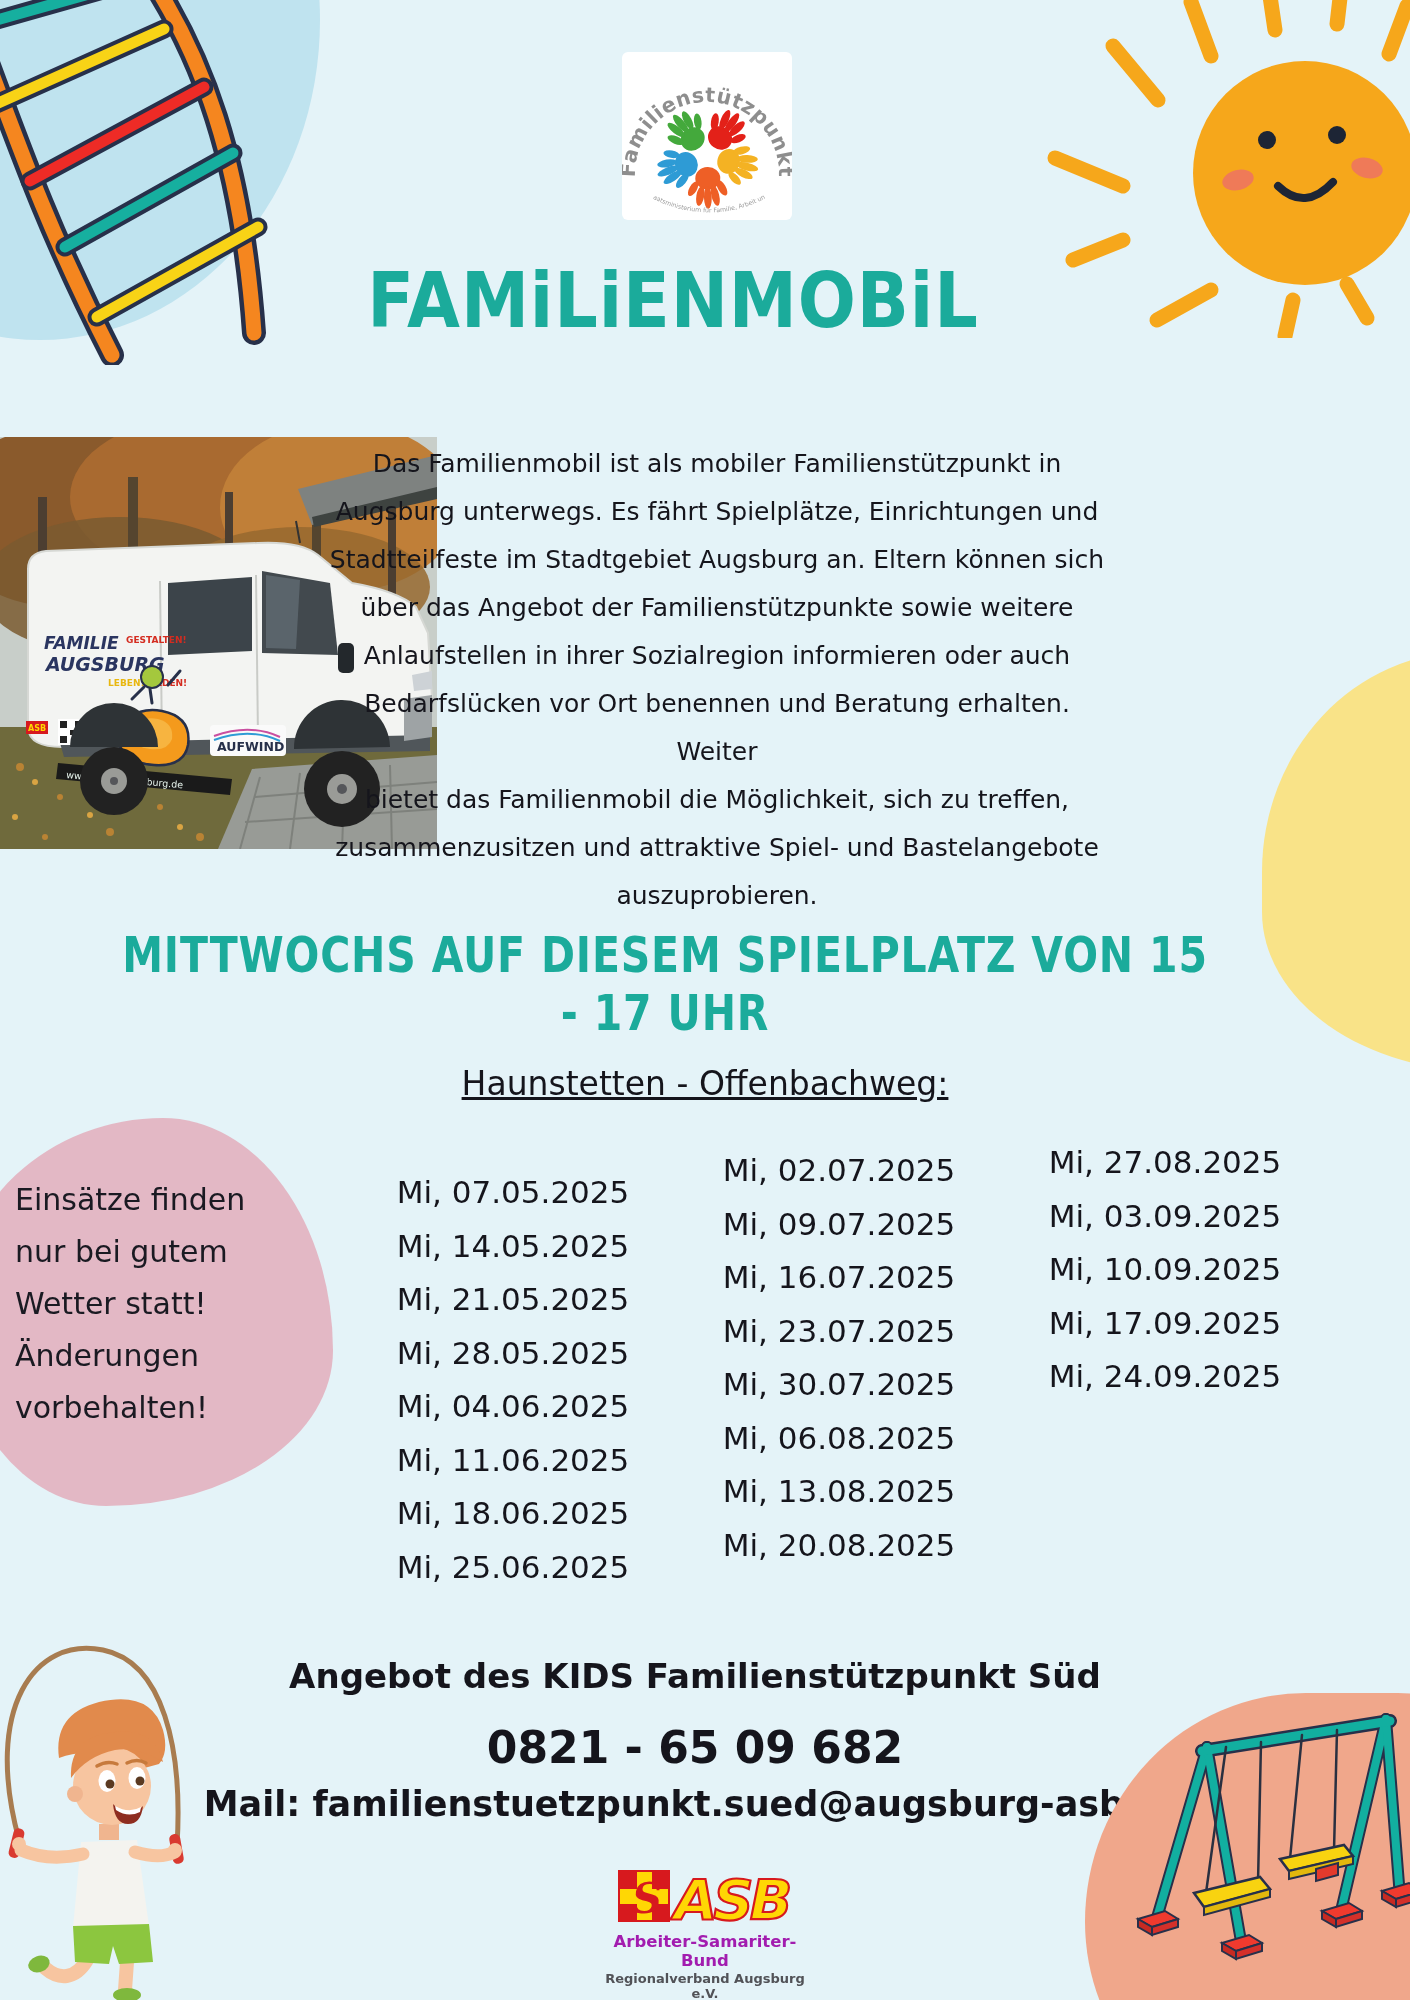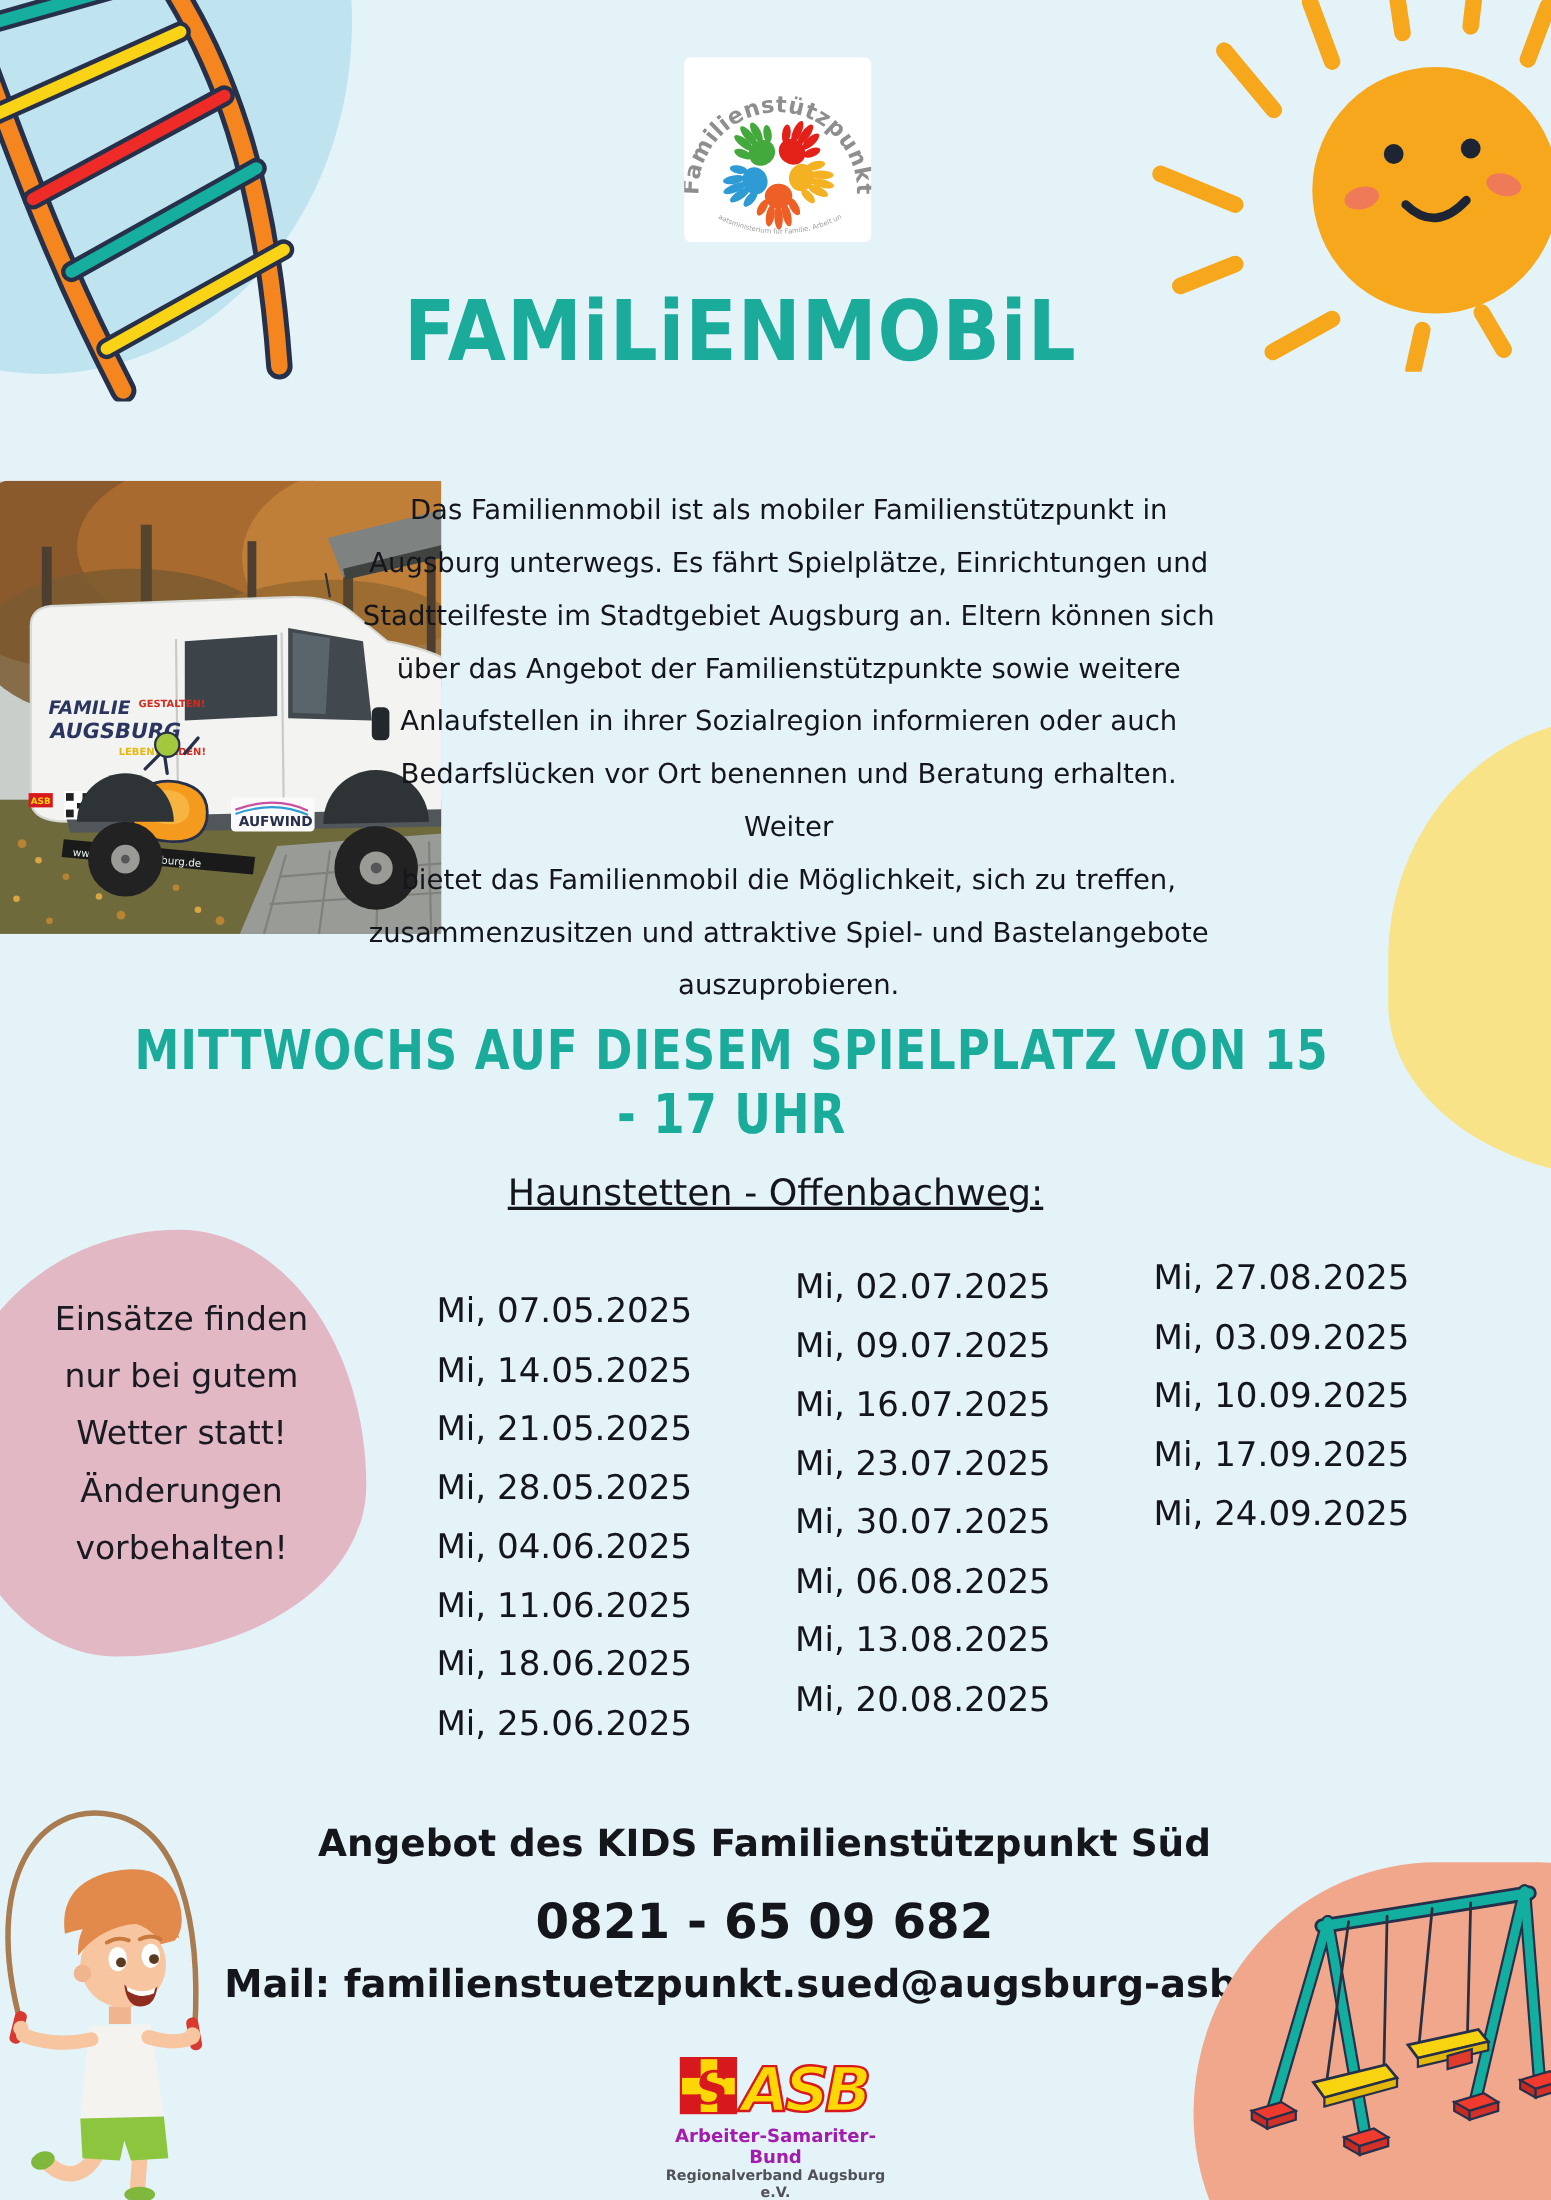--- a/index.html
+++ b/index.html
@@ -10,32 +10,32 @@
   .blue-blob{left:-240px;top:-300px;width:560px;height:640px;background:#BFE3EF;border-radius:50%;}
   .yellow-blob{left:1262px;top:652px;width:430px;height:420px;background:#F9E388;
                border-radius:50% 50% 45% 55% / 55% 45% 60% 40%;}
   .pink-blob{left:-45px;top:1118px;width:378px;height:388px;background:#E3B8C5;
              border-radius:55% 45% 60% 40% / 50% 60% 40% 50%;}
   .salmon-blob{left:1085px;top:1693px;width:460px;height:440px;background:#F0A78B;
                border-radius:60% 40% 45% 55% / 65% 35% 40% 60%;}
   .logo-box{left:622px;top:52px;width:170px;height:168px;background:#ffffff;border-radius:6px;}
   .page-title{left:0;top:256px;width:1346px;text-align:center;font-size:76px;font-weight:bold;
               color:#1BAB9B;letter-spacing:1px;transform:scaleX(0.9);transform-origin:center;}
-  .photo{left:0;top:437px;width:401px;height:412px;overflow:hidden;}
+  .photo{left:0;top:437px;width:437px;height:412px;overflow:hidden;}
   .intro{left:322px;top:440px;width:790px;font-size:25px;line-height:48px;text-align:center;
          white-space:pre-line;color:#15151C;font-weight:400;}
   .schedule-heading{left:0;top:926px;width:1330px;text-align:center;font-size:50px;font-weight:bold;
                     color:#1BAB9B;letter-spacing:1px;transform:scaleX(0.82);transform-origin:center;}
   .location{left:0;top:1064px;width:1410px;text-align:center;font-size:33px;color:#15151C;text-decoration:underline;}
   .dates{left:350px;top:1128px;width:980px;display:flex;}
   .date-col{width:326px;text-align:center;font-size:31px;line-height:53.5px;color:#15151C;}
   .date-col.c0{padding-top:38px;}
   .date-col.c1{padding-top:16px;}
   .date-col.c2{padding-top:8px;}
-  .weather-note{position:absolute;left:60px;top:56px;width:300px;text-align:center;font-size:30px;
+  .weather-note{position:absolute;left:60px;top:56px;width:300px;font-size:30px;
                 line-height:52px;white-space:pre-line;color:#1A1A22;}
   .contact-line{left:0;width:1390px;text-align:center;color:#15151C;font-weight:bold;}
   .contact-offer{top:1656px;font-size:34px;}
   .contact-phone{top:1722px;font-size:44px;}
   .contact-mail{top:1784px;font-size:35px;}
   .asb{left:595px;top:1868px;width:220px;text-align:center;}
   .asb-line1{font-size:16.5px;font-weight:bold;color:#a21caf;margin-top:2px;}
   .asb-line2{font-size:13px;font-weight:bold;color:#515257;margin-top:1px;}
 </style>
 </head>

